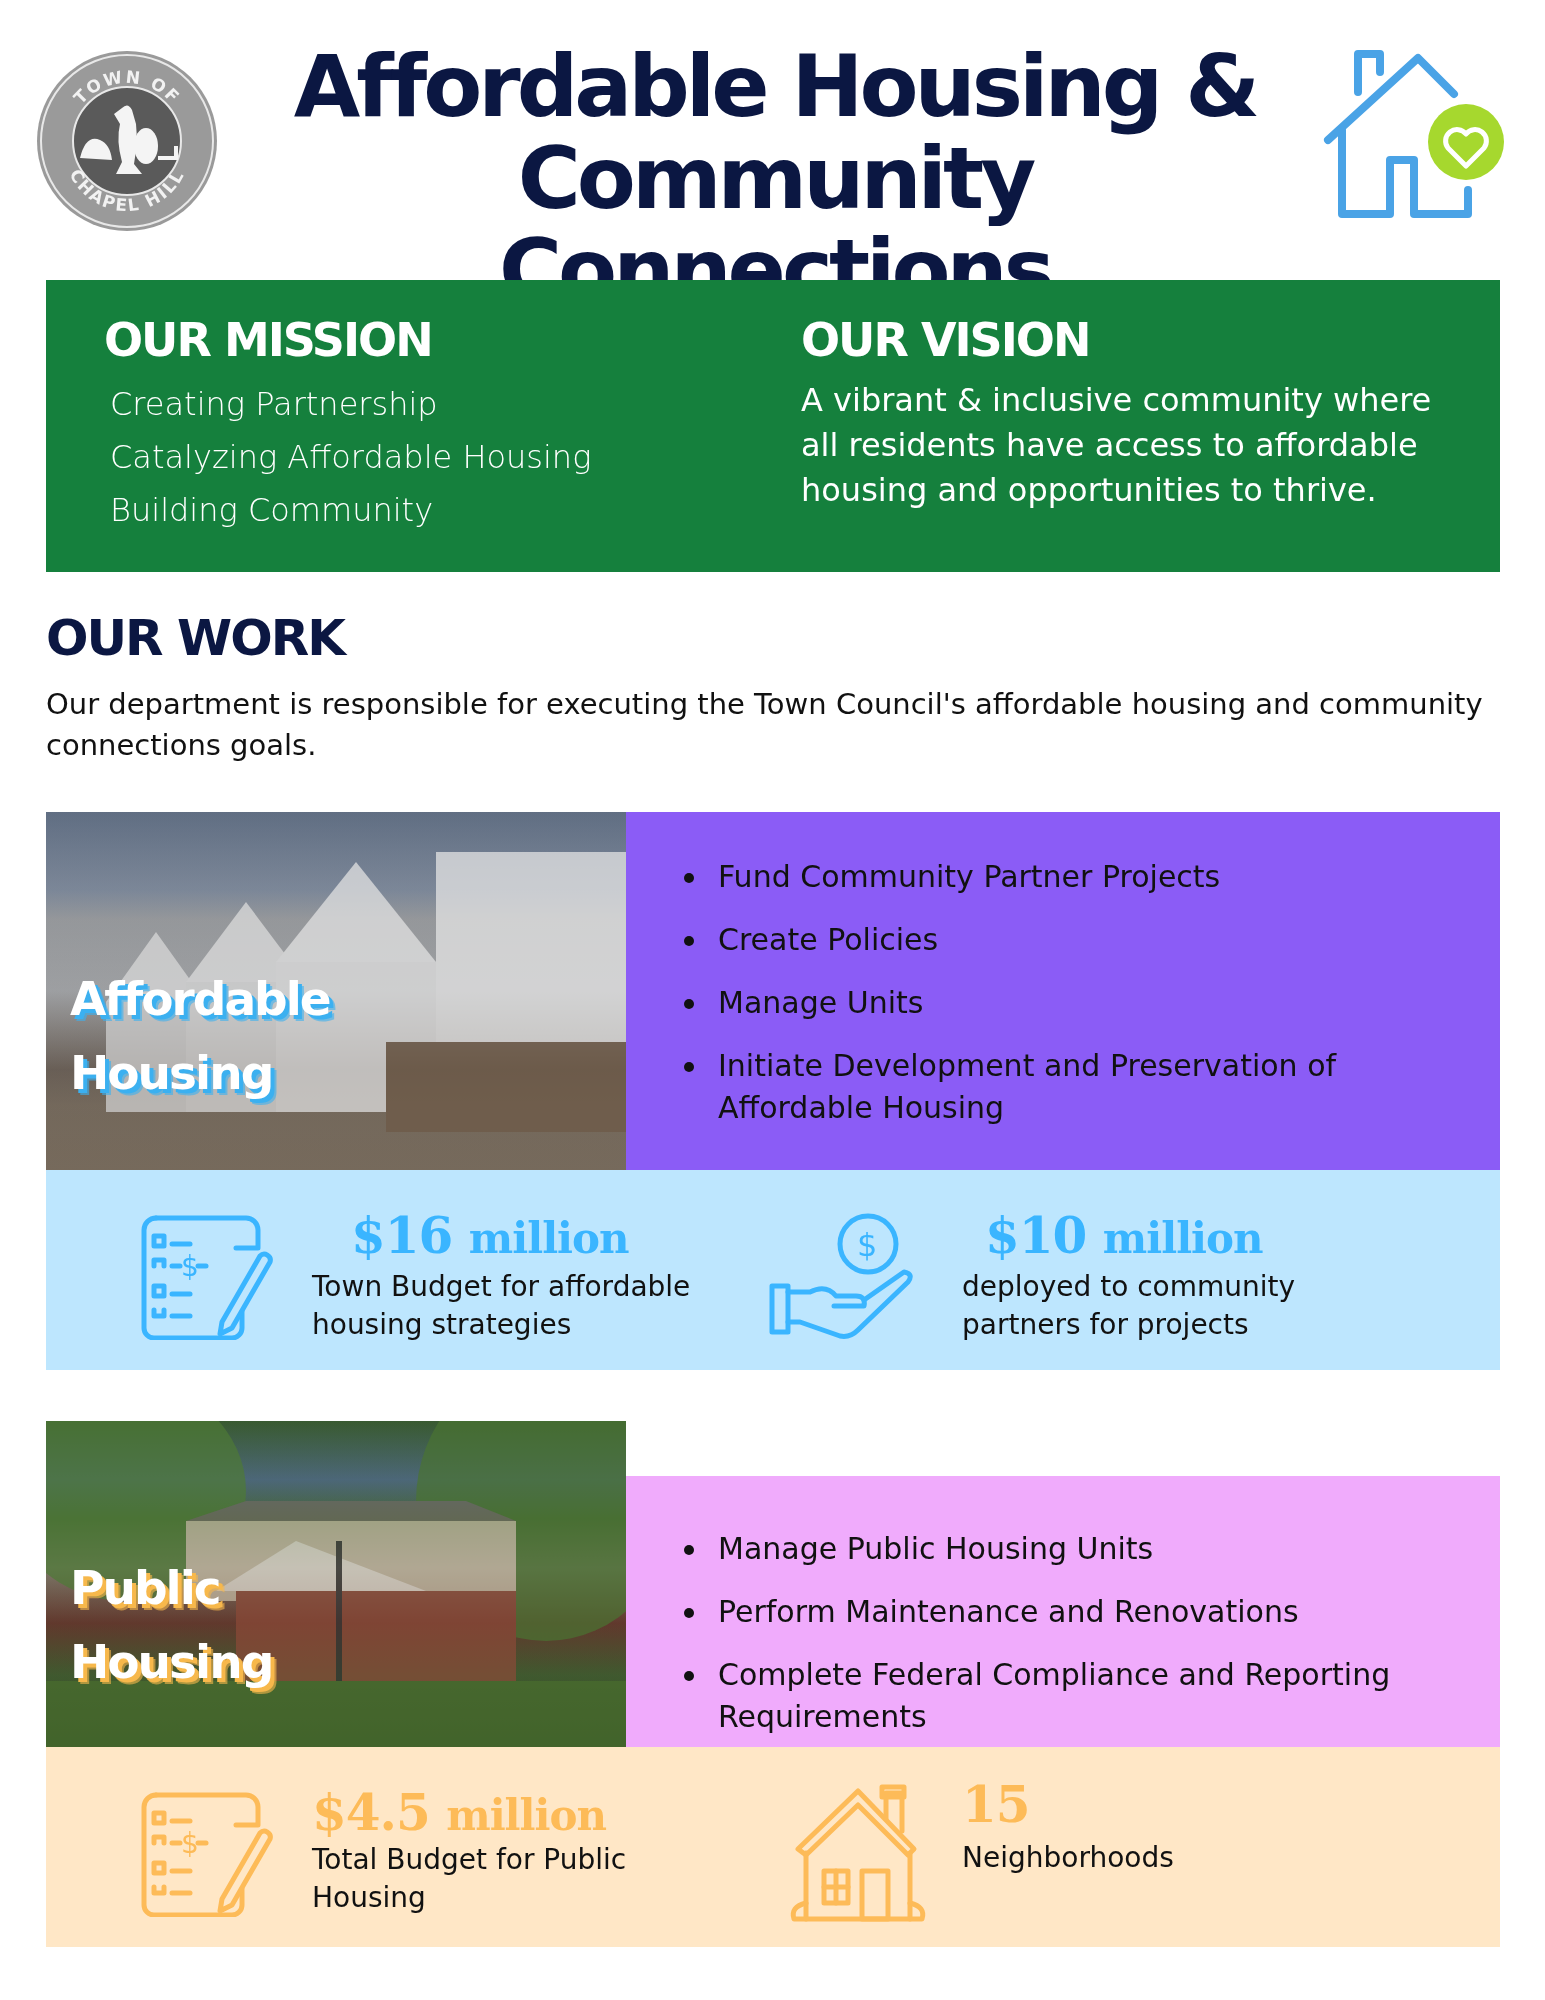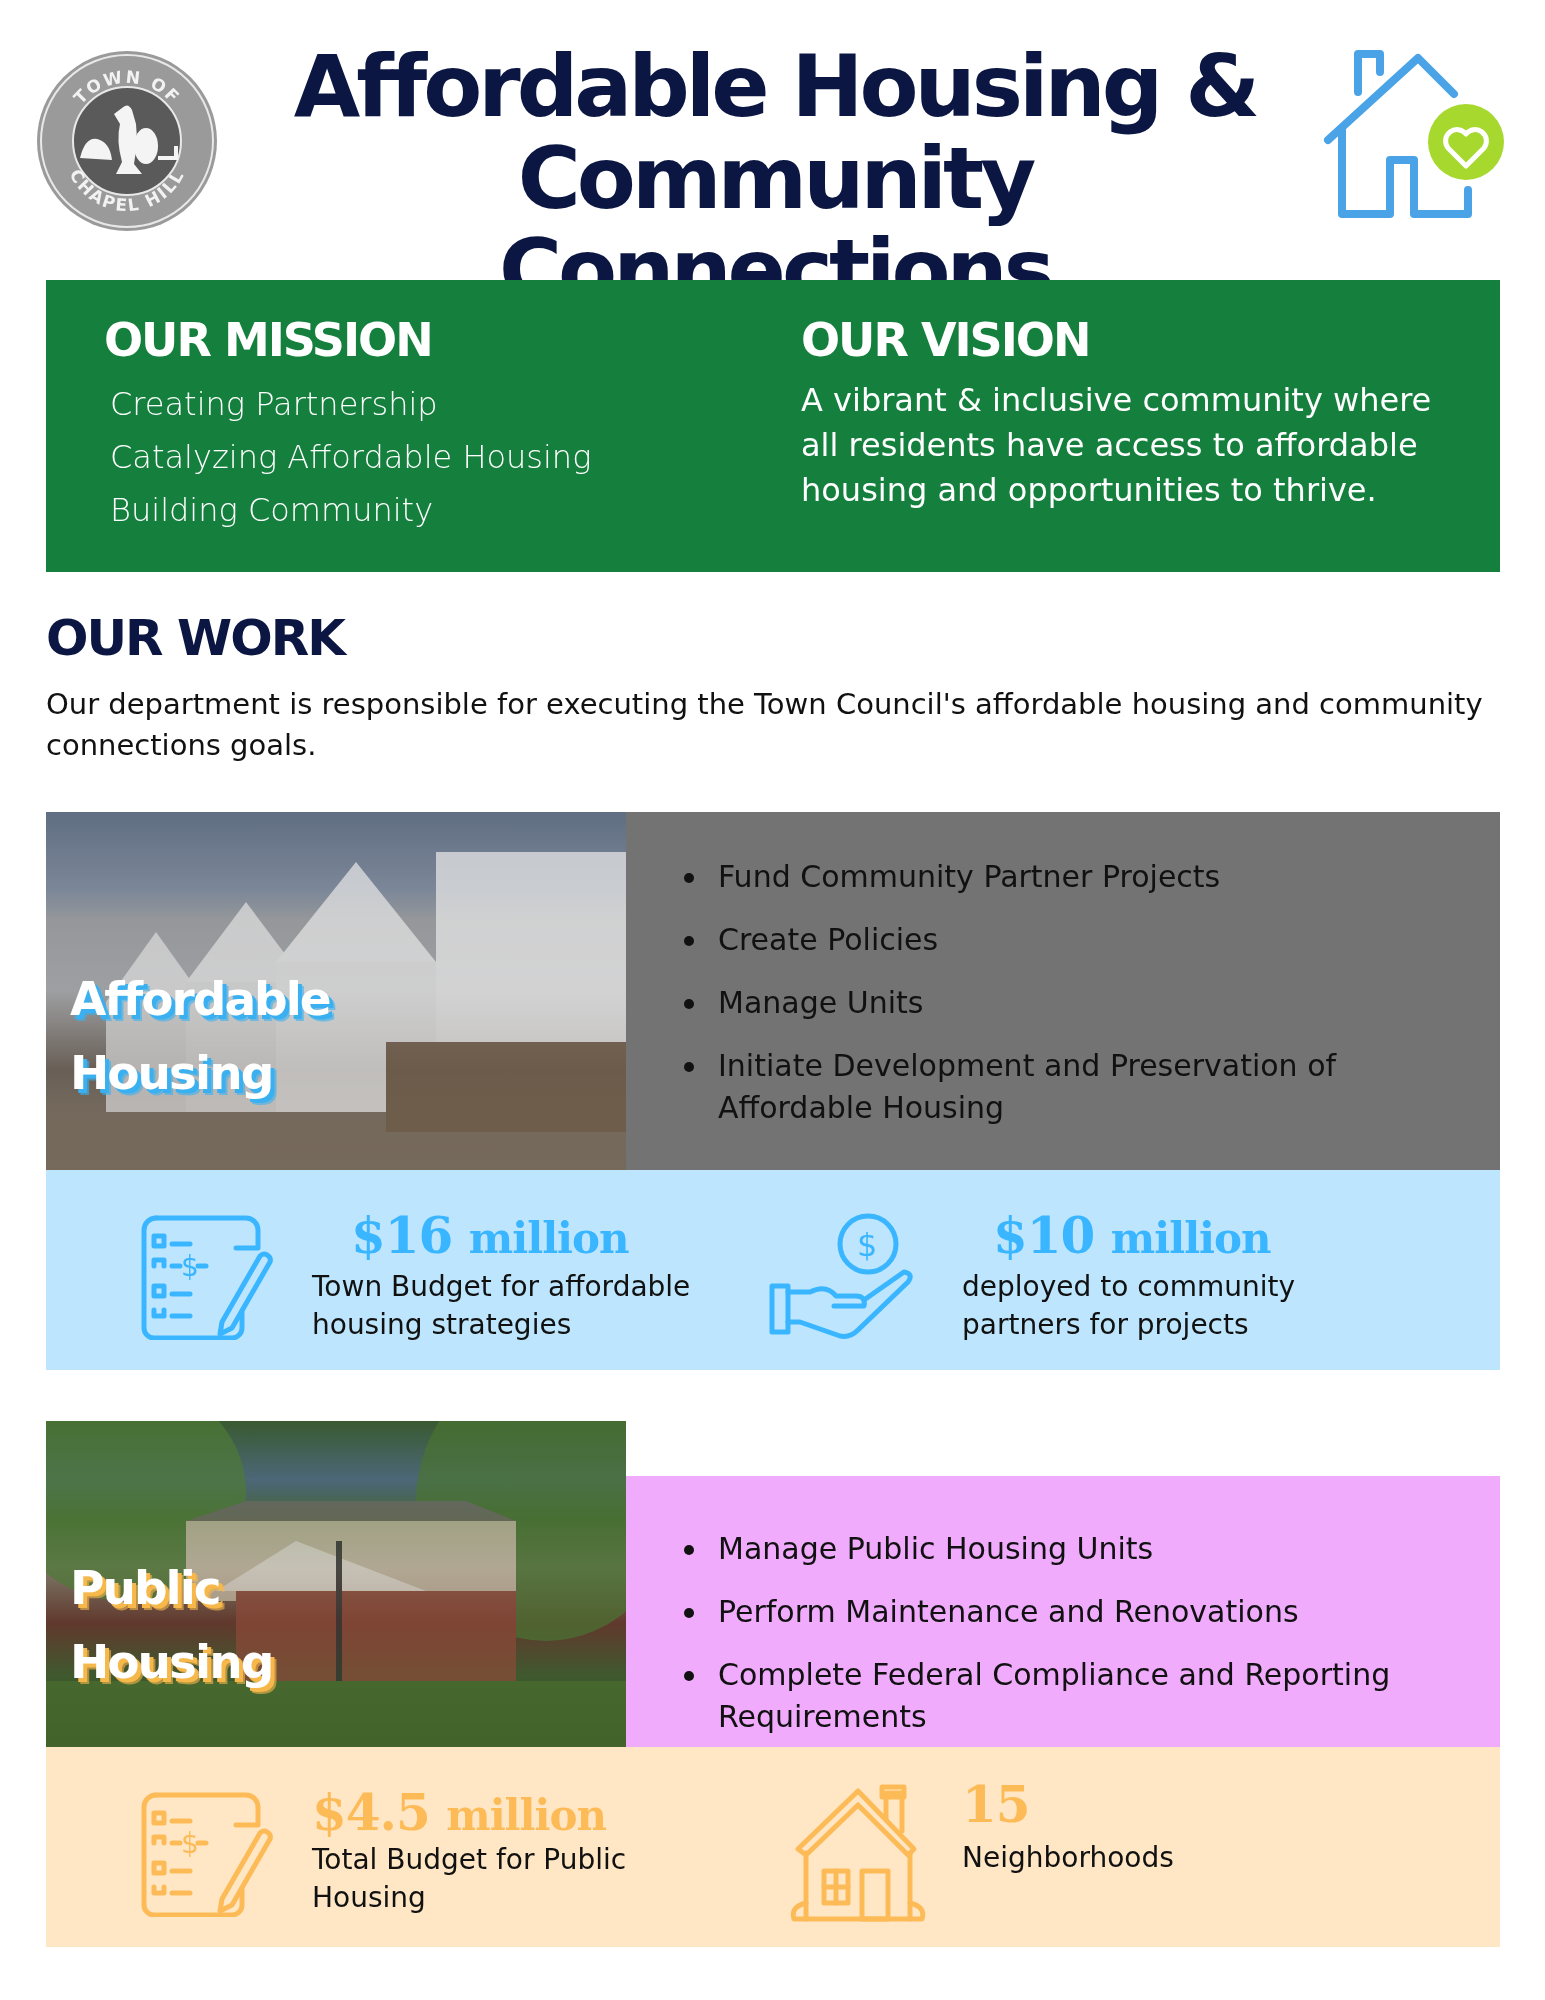--- a/index.html
+++ b/index.html
@@ -33,21 +33,21 @@
   .photo.ph { left: 46px; top: 1421px; width: 580px; height: 326px;
     background:
       linear-gradient(180deg, rgba(20,30,30,0.35) 0%, rgba(20,20,20,0.35) 100%),
       linear-gradient(180deg, #4d7a3a 0%, #6a8fa9 18%, #5f8b45 30%, #b3aa93 45%, #8a4a38 62%, #577d3c 78%, #3f6a2d 100%); }
   .photo .bldg { position: absolute; }
   .photo-title { position: absolute; left: 24px; font-family: "DejaVu Sans", sans-serif; font-weight: bold; color: #fff; font-size: 47px; line-height: 74px; letter-spacing: -2px; }
   .photo.ah .photo-title { top: 150px; text-shadow: 4px 4px 0 #3bb0f0, 6px 6px 0 rgba(59,176,240,0.6); }
   .photo.ph .photo-title { top: 130px; text-shadow: 4px 4px 0 #f7b84b, 6px 6px 0 rgba(247,184,75,0.6); }
 
   .list-panel { position: absolute; left: 626px; width: 874px; }
-  .list-panel.ah { top: 812px; height: 398px; background: #737373; }
+  .list-panel.ah { top: 812px; height: 398px; background: #8b5cf6; }
   .list-panel.ph { top: 1476px; height: 326px; background: #f0abfc; }
   .list-panel ul { list-style: none; position: absolute; left: 52px; top: 0; width: 800px; }
   .list-panel.ah ul { top: 44px; }
   .list-panel.ph ul { top: 52px; }
   .list-panel li { position: relative; padding-left: 40px; font-family: "DejaVu Sans", sans-serif; font-size: 30px; line-height: 42px; color: #111; margin-bottom: 21px; }
   .list-panel li::before { content: ""; position: absolute; left: 6px; top: 17px; width: 10px; height: 10px; border-radius: 50%; background: #111; }
 
   .stats { position: absolute; left: 46px; width: 1454px; }
   .stats.ah { top: 1170px; height: 200px; background: #bde6fe; }
   .stats.ph { top: 1747px; height: 200px; background: #ffe7c6; }
@@ -162,21 +162,21 @@
   <div class="stat" style="left:700px;width:754px">
     <svg class="icon" style="left:20px;top:40px" width="170" height="130" viewBox="0 0 170 130">
       <g fill="none" stroke="#3ab5ff" stroke-width="5" stroke-linecap="round" stroke-linejoin="round">
         <circle cx="102" cy="34" r="28"></circle>
         <text x="91" y="46" font-size="32" font-family="DejaVu Sans, sans-serif" fill="#3ab5ff" stroke="none">$</text>
         <rect x="6" y="76" width="16" height="46"></rect>
         <path d="M22 82 h22 q16 -8 26 4 h20 q10 0 8 10 h-30"></path>
         <path d="M22 112 h12 l40 14 q10 2 18 -6 l50 -48 q6 -8 -4 -10 l-40 28"></path>
       </g>
     </svg>
-    <div class="value" style="left:208px;top:38px"><span>$10</span> <small>million</small></div>
+    <div class="value" style="left:200px;top:38px"><span>$10</span> <small>million</small></div>
     <div class="label" style="left:216px;top:98px;width:420px">deployed to community partners for projects</div>
   </div>
 </div>
 
 <div class="photo ph">
   <svg class="bldg" width="580" height="326" viewBox="0 0 580 326" style="left:0;top:0;opacity:0.7">
     <ellipse cx="80" cy="70" rx="120" ry="110" fill="#4e7a36"></ellipse>
     <ellipse cx="500" cy="80" rx="130" ry="140" fill="#4a7432"></ellipse>
     <polygon points="140,100 200,80 420,80 470,100" fill="#6f6a62"></polygon>
     <rect x="140" y="100" width="330" height="80" fill="#c7bca5"></rect>

